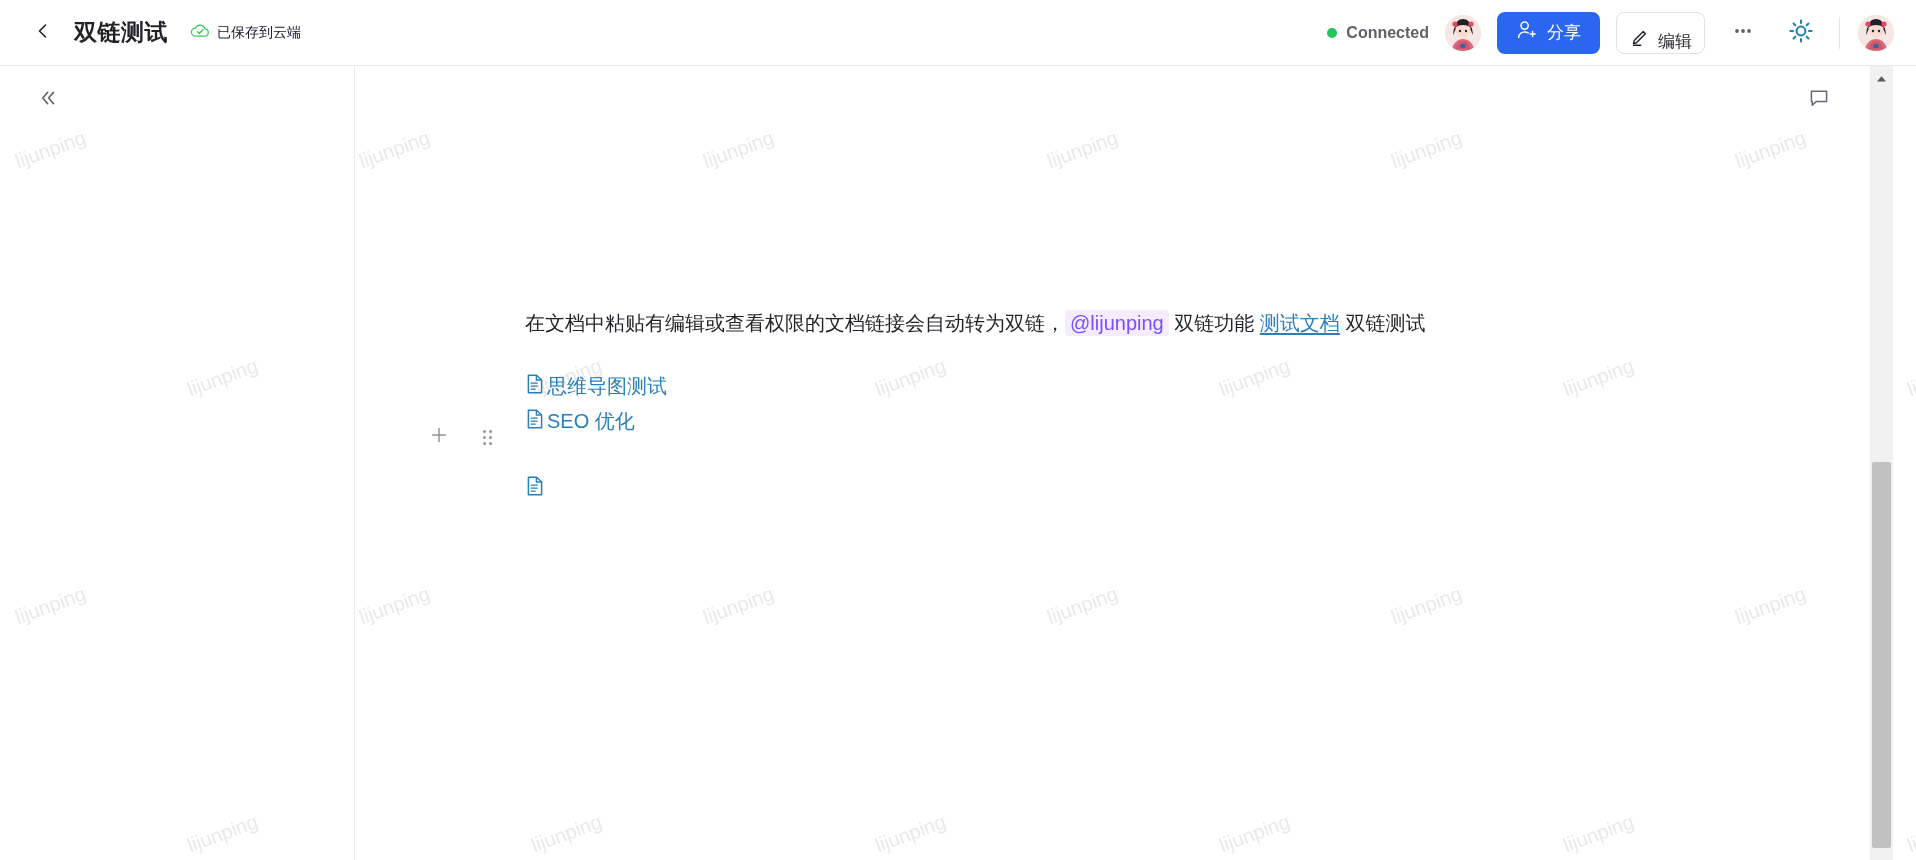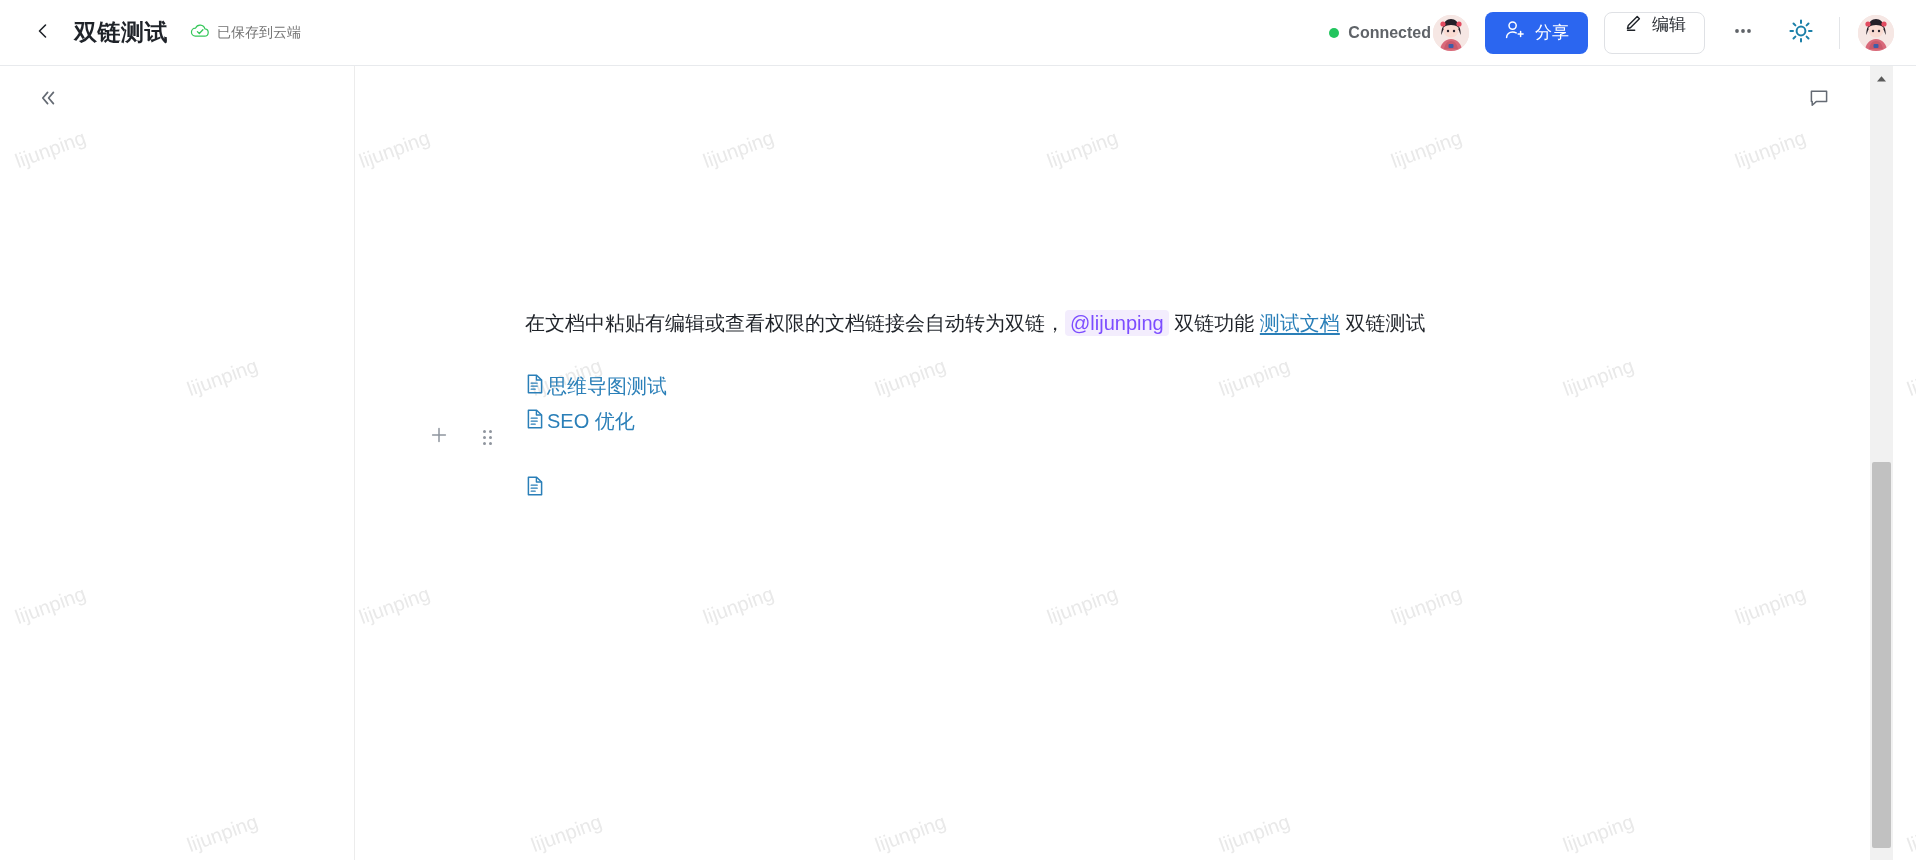--- a/index.html
+++ b/index.html
@@ -46,29 +46,29 @@
   }
   .save-state {
     display: flex;
     align-items: center;
     margin-left: 22px;
     gap: 7px;
     white-space: nowrap;
   }
   .save-state-text {
     font-size: 14px;
-    color: #737373;
+    color: #0f172a;
   }
   .header-spacer { flex: 1 1 auto; }
 
   .conn-status {
     display: flex;
     align-items: center;
     gap: 9px;
-    margin-right: 2px;
+    margin-right: 16px;
     white-space: nowrap;
   }
   .conn-dot {
     width: 10px; height: 10px;
     border-radius: 50%;
     background: #22c55e;
     flex: 0 0 auto;
   }
   .conn-text {
     font-size: 16px;
@@ -99,29 +99,29 @@
     display: flex;
     align-items: center;
     gap: 9px;
     cursor: pointer;
     white-space: nowrap;
   }
 
   .edit-btn {
     height: 42px;
     margin-left: 16px;
-    padding: 0 18px;
+    padding: 0 12px;
     background: #ffffff;
     border: 1px solid #dfe1e5;
     border-radius: 8px;
     color: #1f2329;
     font-size: 17px;
     font-family: inherit;
     display: flex;
-    align-items: flex-start;
+    align-items: flex-end;
     gap: 9px;
     cursor: pointer;
     white-space: nowrap;
   }
 
   .icon-btn {
     width: 40px; height: 40px;
     margin-left: 18px;
     display: flex; align-items: center; justify-content: center;
     border-radius: 7px;

